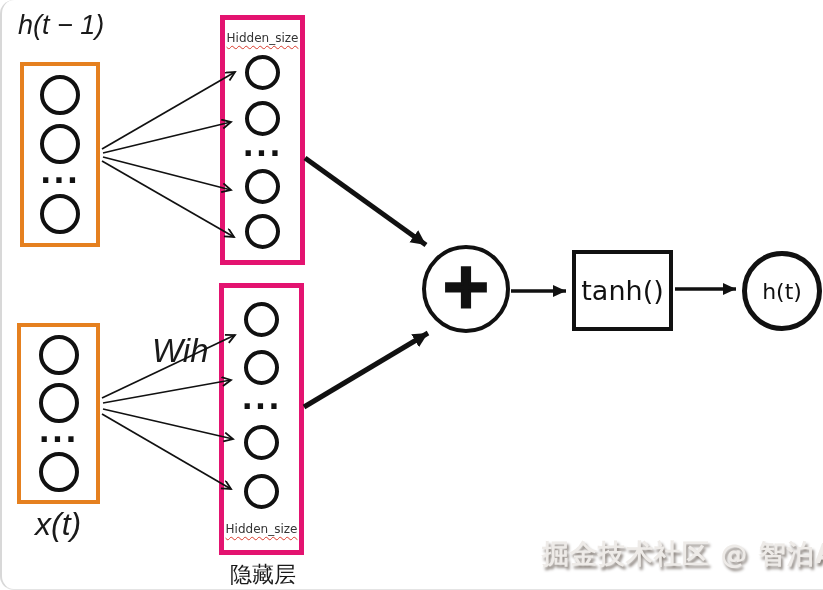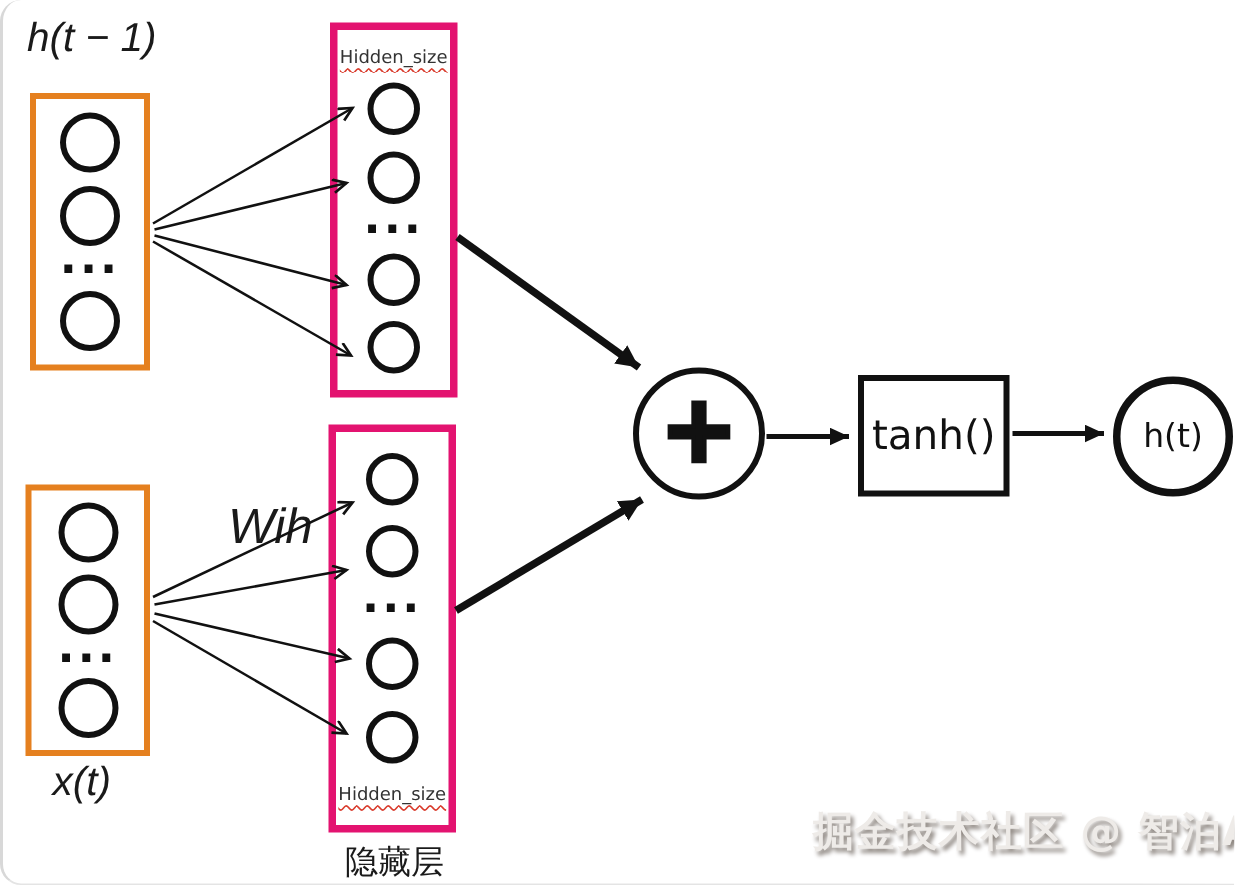--- a/index.html
+++ b/index.html
@@ -7,21 +7,21 @@
     position:relative;width:823px;height:590px;background:#ffffff;
     border-left:2px solid #d8d8d8;border-bottom:1px solid #e4e4e4;
     border-radius:14px 0 0 14px;overflow:hidden;box-sizing:border-box;
     font-family:"DejaVu Sans",sans-serif;color:#111;
   }
   .abs{position:absolute;}
   .math{font-family:Liberation Sans, sans-serif;font-style:italic;color:#1a1a1a;}
   .lbl-prev{left:16px;top:10px;font-size:27px;}
   .lbl-whh{left:117px;top:74px;font-size:33px;}
   .lbl-wih{left:114px;top:332px;font-size:33px;margin-left:36px;}
-  .lbl-x{left:33px;top:506px;font-size:27px;}
+  .lbl-x{left:33px;top:506px;font-size:32px;}
 
   .vec-box{
     box-sizing:border-box;border:4px solid var(--orange,#e5801f);
     display:flex;flex-direction:column;align-items:center;justify-content:space-evenly;
     background:transparent;
   }
   .vec1{left:18px;top:62px;width:80px;height:185px;}
   .vec2{left:15px;top:323px;width:83px;height:181px;}
 
   .hid-box{

